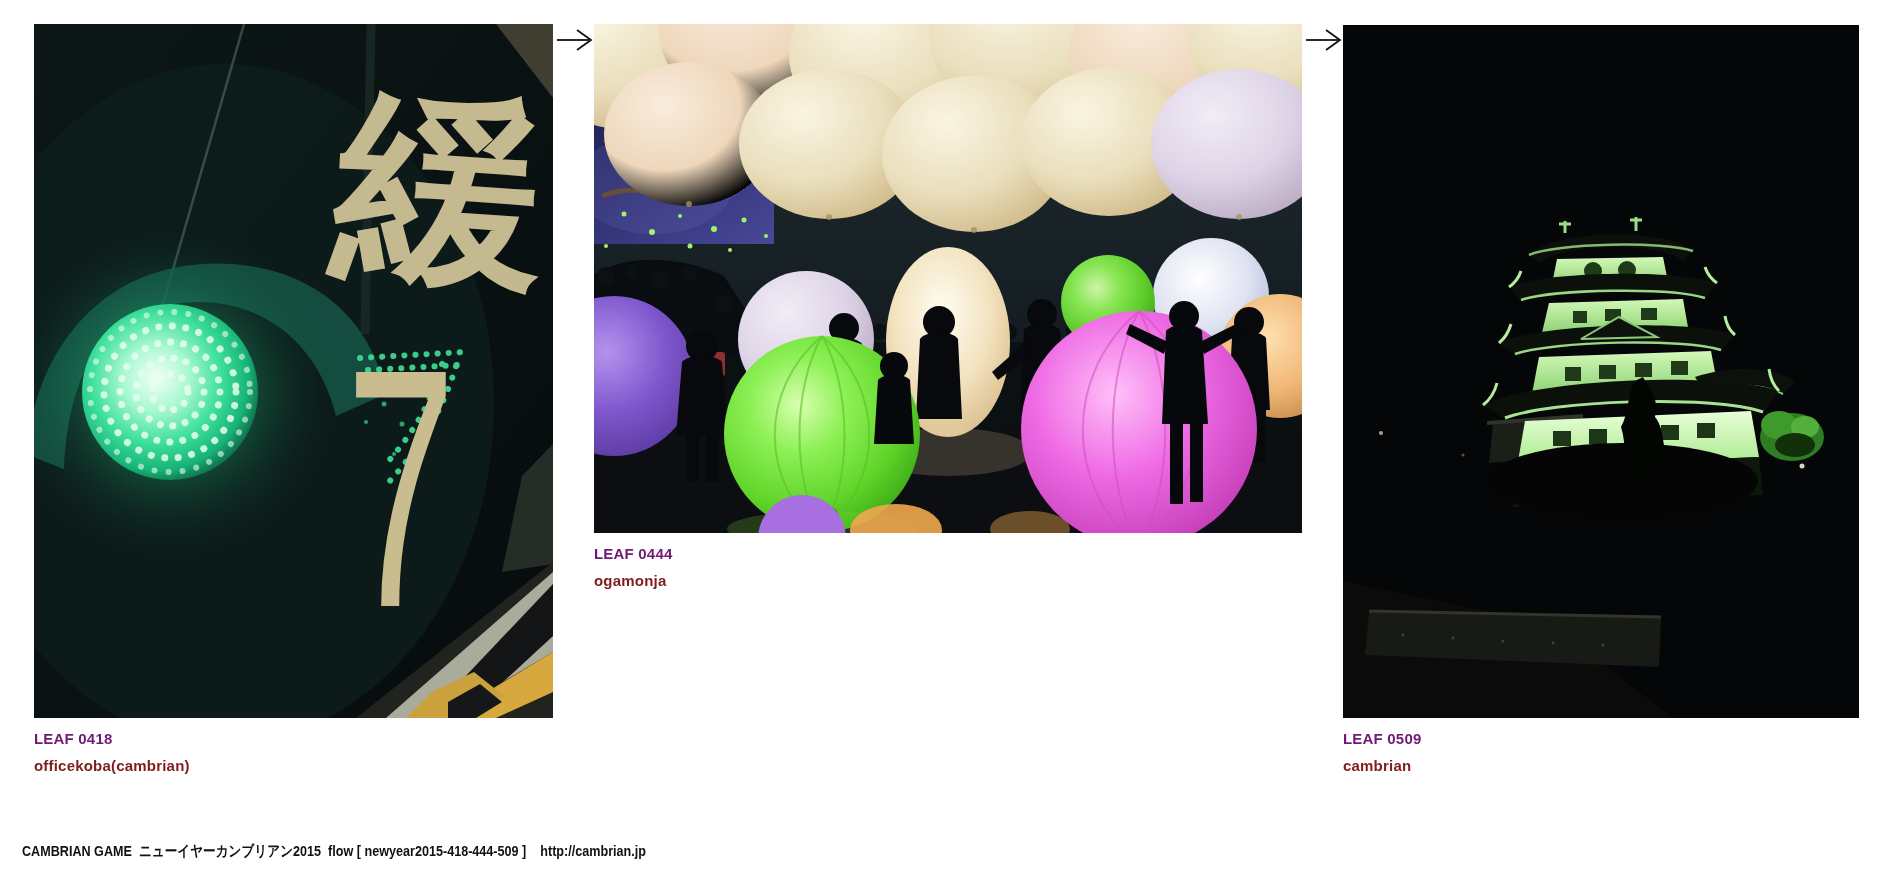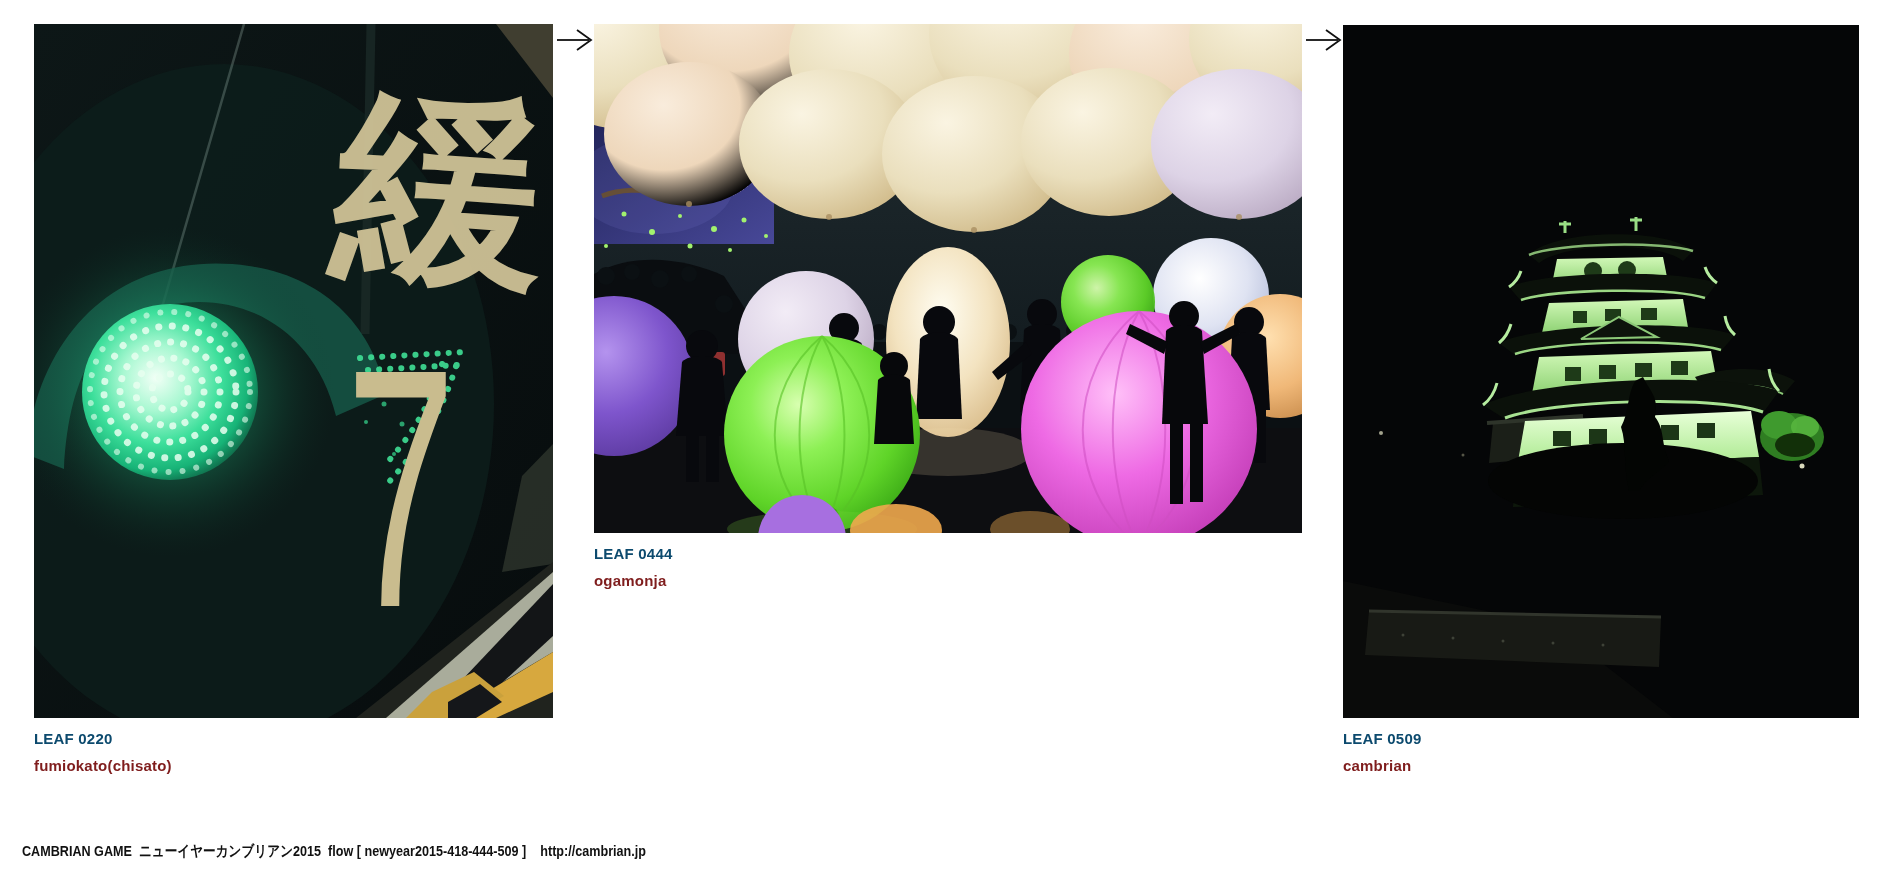--- a/index.html
+++ b/index.html
@@ -4,21 +4,21 @@
 <style>
   html,body{margin:0;padding:0;}
   body{
     width:1897px;height:874px;position:relative;overflow:hidden;
     background:#ffffff;
     font-family:"Liberation Sans","DejaVu Sans",sans-serif;
   }
   .card{position:absolute;}
   .photo{display:block;line-height:0;}
   .photo svg{display:block;}
-  .caption-id{font-size:15px;font-weight:bold;color:#0c4a6e;margin-top:12px;letter-spacing:.2px;}
+  .caption-id{font-size:15px;font-weight:bold;color:#701a75;margin-top:12px;letter-spacing:.2px;}
   .caption-author{font-size:15px;font-weight:bold;color:#7f1d1d;margin-top:10px;letter-spacing:.2px;}
   .flow-arrow{position:absolute;width:40px;height:26px;}
   #footer-caption{
     position:absolute;left:22px;top:842px;
     font-size:15px;font-weight:bold;color:#111;
     white-space:pre;transform:scaleX(.84);transform-origin:0 50%;
   }
 </style>
 </head>
 <body style="background: rgb(255, 255, 255);">
@@ -81,22 +81,22 @@
       </g>
       <polygon points="519,420 519,540 468,548 488,452" fill="#333a30" opacity="0.7"></polygon>
       <polygon points="519,538 519,694 322,694" fill="#20231e"></polygon>
       <polygon points="519,548 519,628 408,694 352,694" fill="#a9ac9b"></polygon>
       <polygon points="519,560 519,612 430,694 392,694" fill="#131517"></polygon>
       <polygon points="519,628 519,668 462,694 410,694" fill="#d7a83e"></polygon>
       <polygon points="398,668 440,648 470,672 430,694 372,694" fill="#caa13c"></polygon>
       <polygon points="414,678 446,660 468,678 442,694 414,694" fill="#15171a"></polygon>
     </svg>
   </div>
-  <div class="caption-id">LEAF 0220</div>
-  <div class="caption-author">fumiokato(chisato)</div>
+  <div class="caption-id">LEAF 0418</div>
+  <div class="caption-author">officekoba(cambrian)</div>
 </div>
 
 <svg class="flow-arrow" style="left:556px;top:27px;" viewBox="0 0 40 26">
   <path d="M1,13 L33,13" stroke="#111" stroke-width="1.8" fill="none"></path>
   <path d="M21,3 L35,13 L21,23" stroke="#111" stroke-width="1.8" fill="none"></path>
 </svg>
 
 <div class="card" style="left:594px;top:24px;width:708px;">
   <div class="photo">
     <svg width="708" height="509" viewBox="0 0 708 509">

